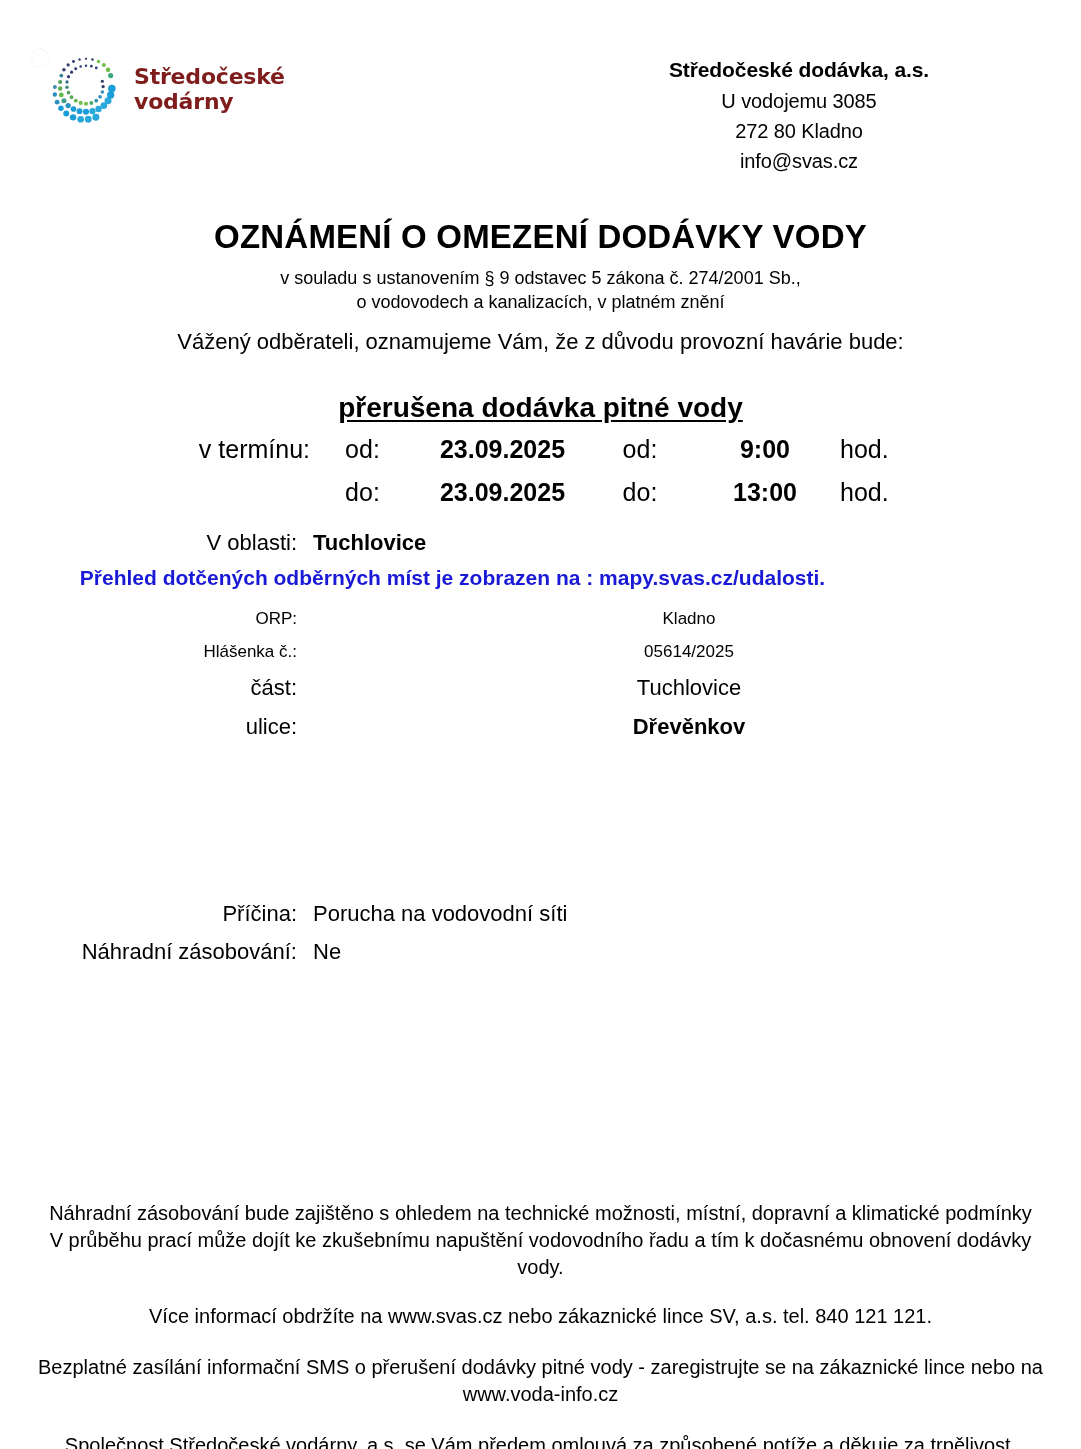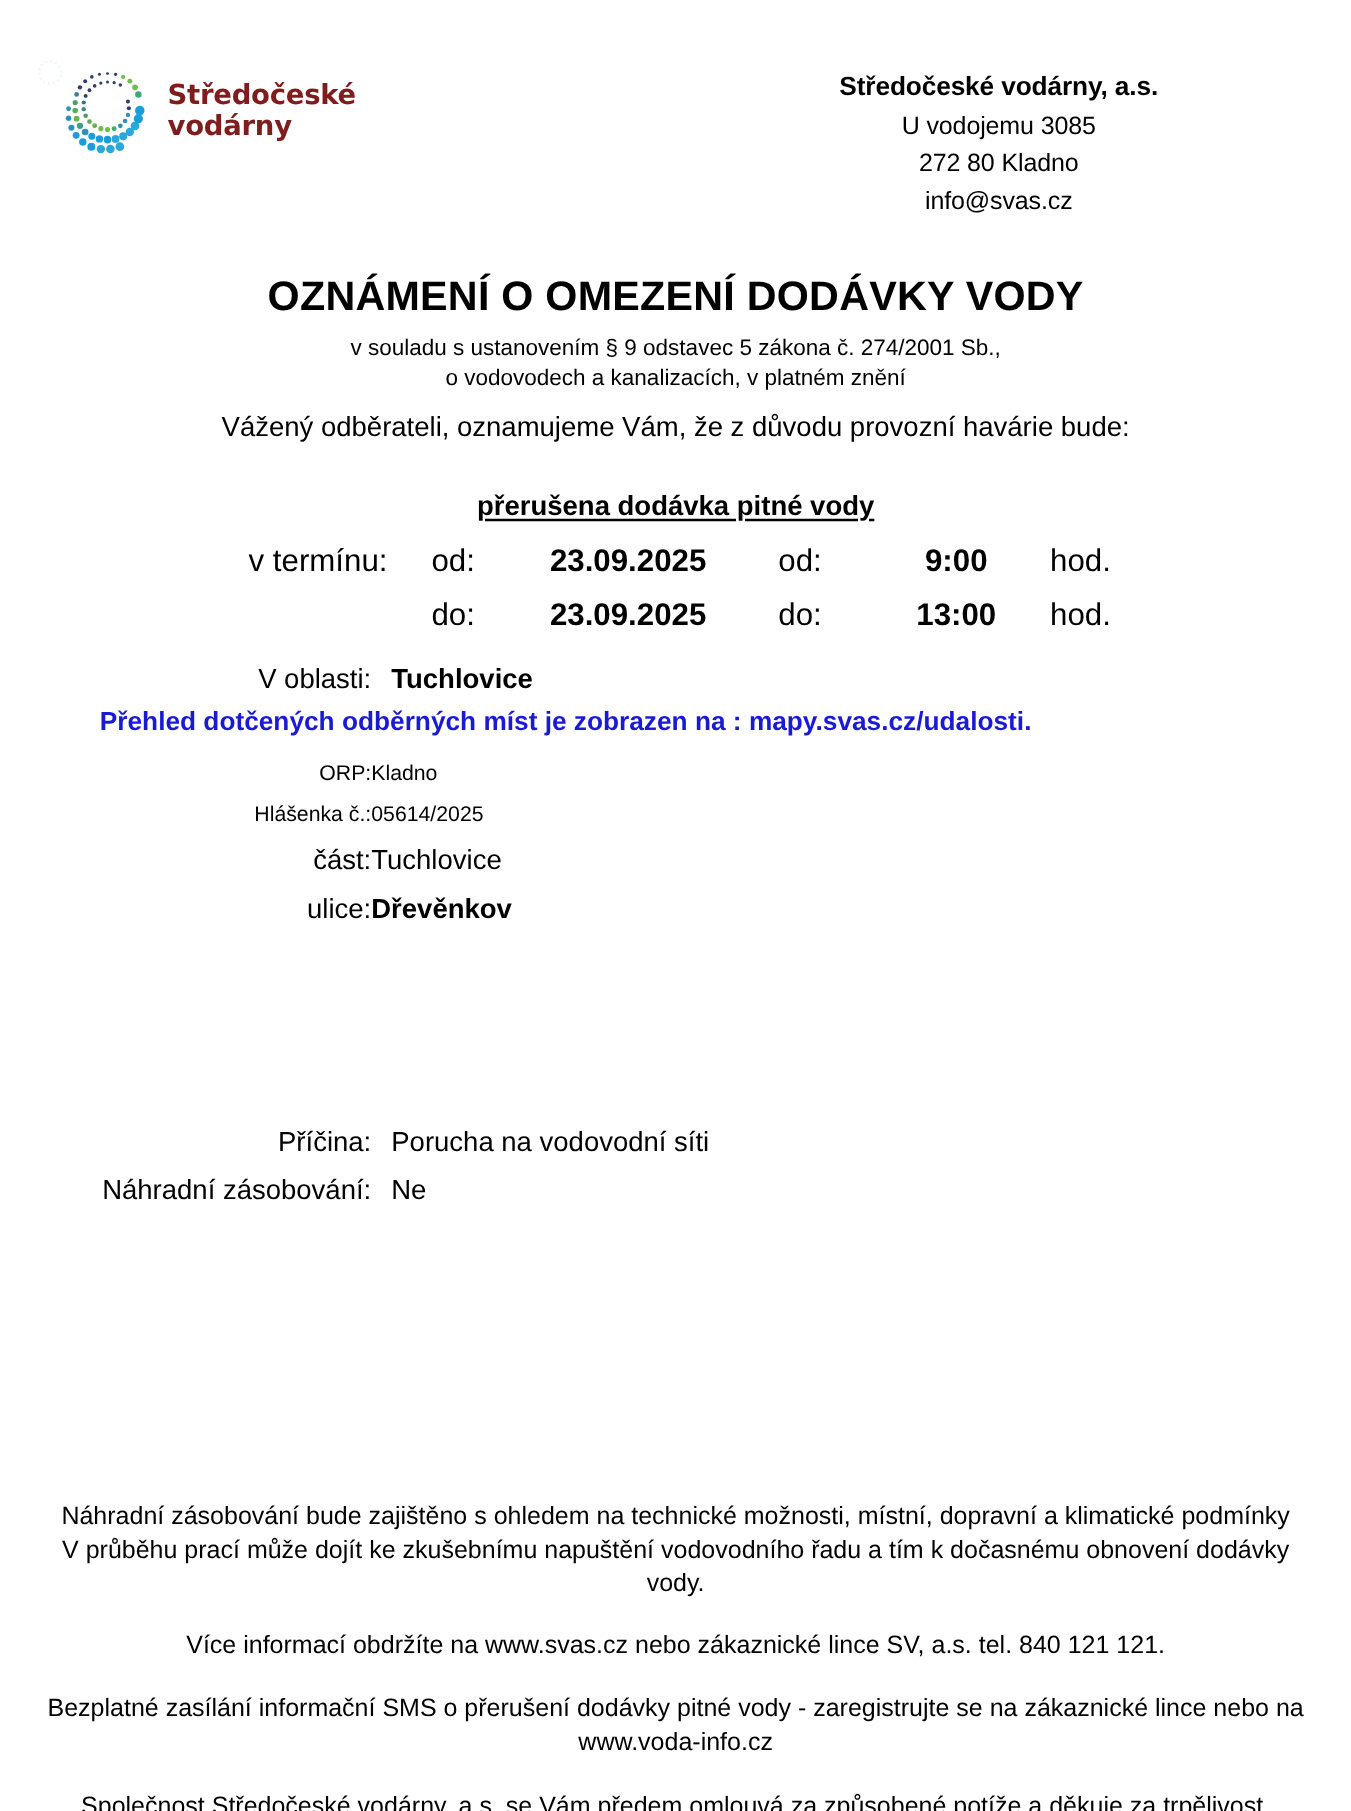--- a/index.html
+++ b/index.html
@@ -94,21 +94,21 @@
     text-align: center;
     font-size: 22px;
   }
 
   .interrupt-head {
     position: absolute;
     top: 392px;
     left: 0;
     width: 1081px;
     text-align: center;
-    font-size: 22px;
+    font-size: 28px;
     font-weight: bold;
   }
   .interrupt-head span {
     text-decoration: underline;
     text-underline-offset: 3px;
   }
 
   
   .term-table {
     position: absolute;
@@ -167,21 +167,21 @@
     left: 0;
     width: 1081px;
     border-collapse: collapse;
   }
   .details td { padding: 0; vertical-align: middle; }
   .d-label {
     width: 297px;
     text-align: right;
     padding-right: 0;
   }
-  .d-value { padding-left: 16px; text-align: left; }
+  .d-value { padding-left: 16px; text-align: center; }
   .r-small td { height: 33px; font-size: 17px; }
   .r-mid td { height: 39px; font-size: 22px; }
   .r-bold .d-value { font-weight: bold; }
 
   
   .cause {
     position: absolute;
     top: 895px;
     left: 0;
     width: 1081px;
@@ -288,21 +288,21 @@
       <circle cx="33" cy="86" r="4.2" fill="#1b9dd9"></circle>
       <circle cx="43" cy="88.5" r="4.4" fill="#29a8dc"></circle>
       <circle cx="53" cy="88.5" r="4.5" fill="#29a8dc"></circle>
       <circle cx="63" cy="86" r="4.6" fill="#29a8dc"></circle>
     </svg>
     <div class="logo-word">Středočeské
 vodárny</div>
   </div>
 
   <div class="company-block">
-    <div class="company-name">Středočeské vodárny, a.s.</div>
+    <div class="company-name">Středočeské dodávka, a.s.</div>
     <div class="company-line">U vodojemu 3085</div>
     <div class="company-line">272 80 Kladno</div>
     <div class="company-line">info@svas.cz</div>
   </div>
 </div>
 
 <div class="title-zone">
   <div class="doc-title">OZNÁMENÍ O OMEZENÍ DODÁVKY VODY</div>
   <div class="doc-subtitle">
     <div>v souladu s ustanovením § 9 odstavec 5 zákona č. 274/2001 Sb.,</div>

